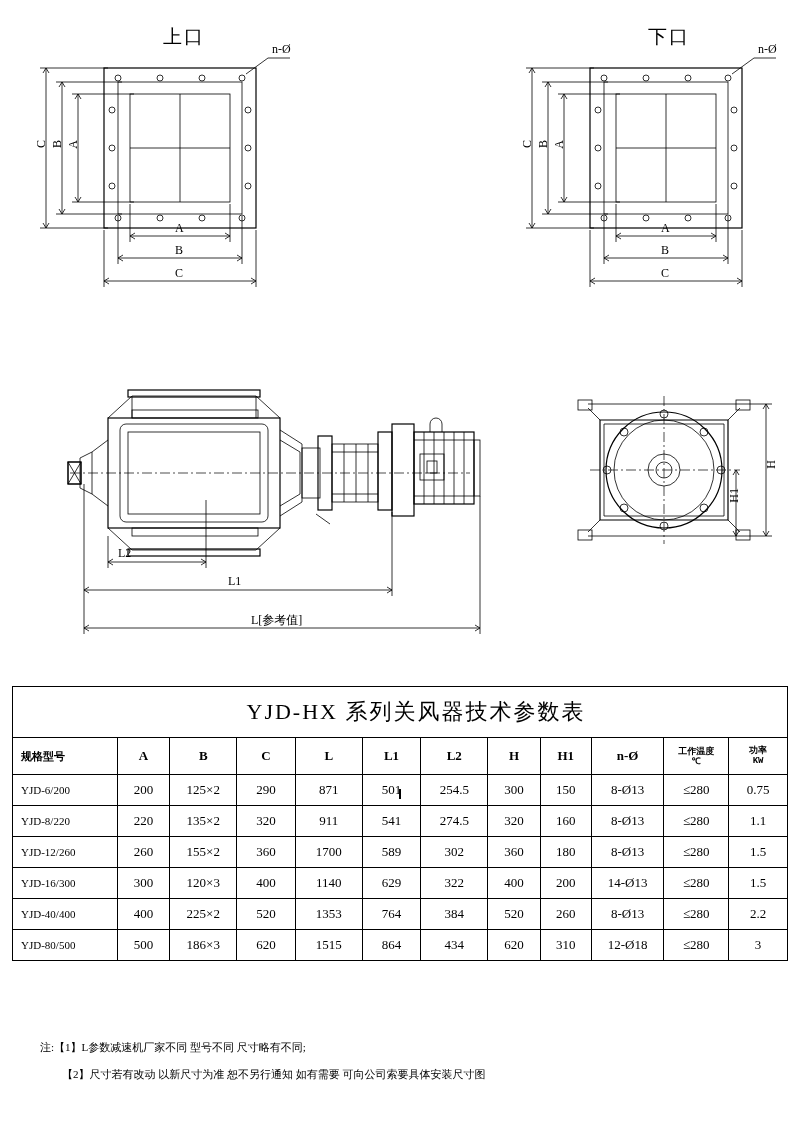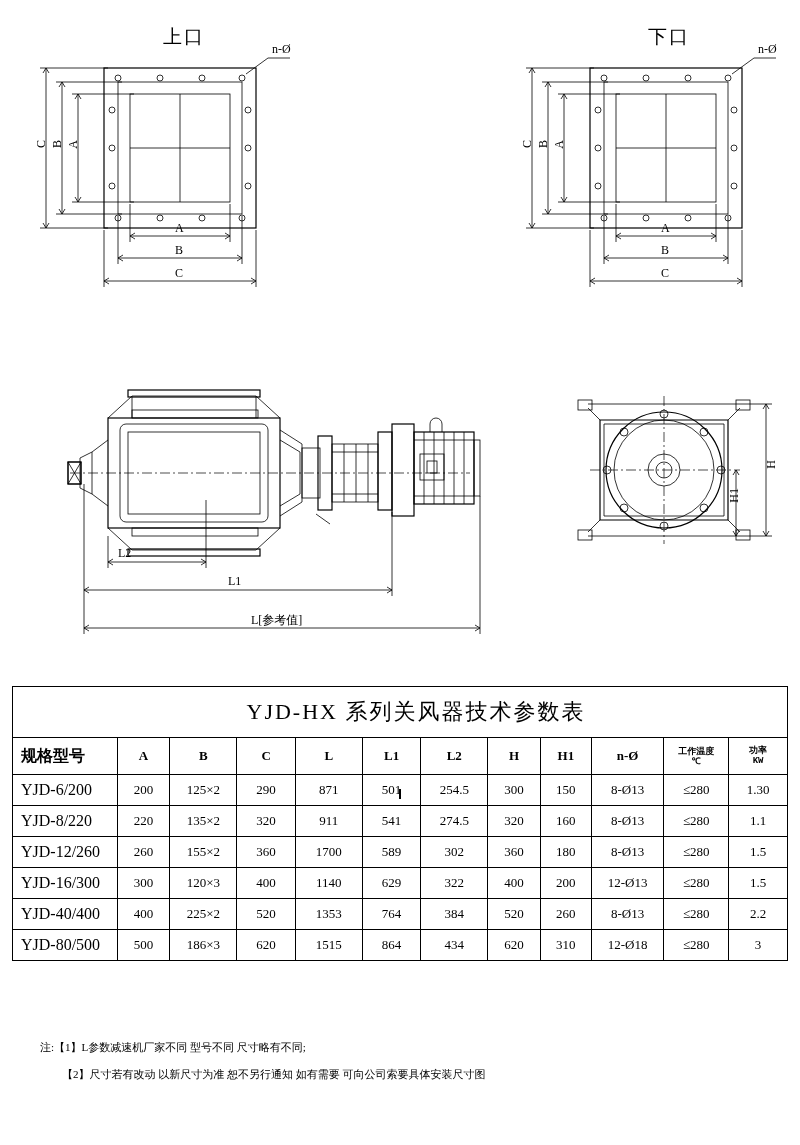--- a/index.html
+++ b/index.html
@@ -59,21 +59,21 @@
   }
   table.spec thead th{
     font-size:13px;
     height:30px;
   }
   table.spec thead th.two-line{
     font-size:9px;
     line-height:1.15;
   }
   table.spec td.first,table.spec th.first{
-    font-size:16px;
+    font-size:11px;
     padding-left:4px;
     text-align:left;
     padding-left:8px;
     margin-left:8px;
   }
   .notes{
     position:absolute;
     left:40px;top:1038px;
     font-family:"Liberation Serif", serif;
     font-size:11px;
@@ -406,21 +406,21 @@
           <td>200</td>
           <td>125×2</td>
           <td>290</td>
           <td>871</td>
           <td>501</td>
           <td>254.5</td>
           <td>300</td>
           <td>150</td>
           <td>8-Ø13</td>
           <td>≤280</td>
-          <td>1.30</td>
+          <td>0.75</td>
         </tr>
         <tr>
           <td class="first">YJD-8/220</td>
           <td>220</td>
           <td>135×2</td>
           <td>320</td>
           <td>911</td>
           <td>541</td>
           <td>274.5</td>
           <td>320</td>
@@ -446,21 +446,21 @@
         <tr>
           <td class="first">YJD-16/300</td>
           <td>300</td>
           <td>120×3</td>
           <td>400</td>
           <td>1140</td>
           <td>629</td>
           <td>322</td>
           <td>400</td>
           <td>200</td>
-          <td>12-Ø13</td>
+          <td>14-Ø13</td>
           <td>≤280</td>
           <td>1.5</td>
         </tr>
         <tr>
           <td class="first">YJD-40/400</td>
           <td>400</td>
           <td>225×2</td>
           <td>520</td>
           <td>1353</td>
           <td>764</td>

